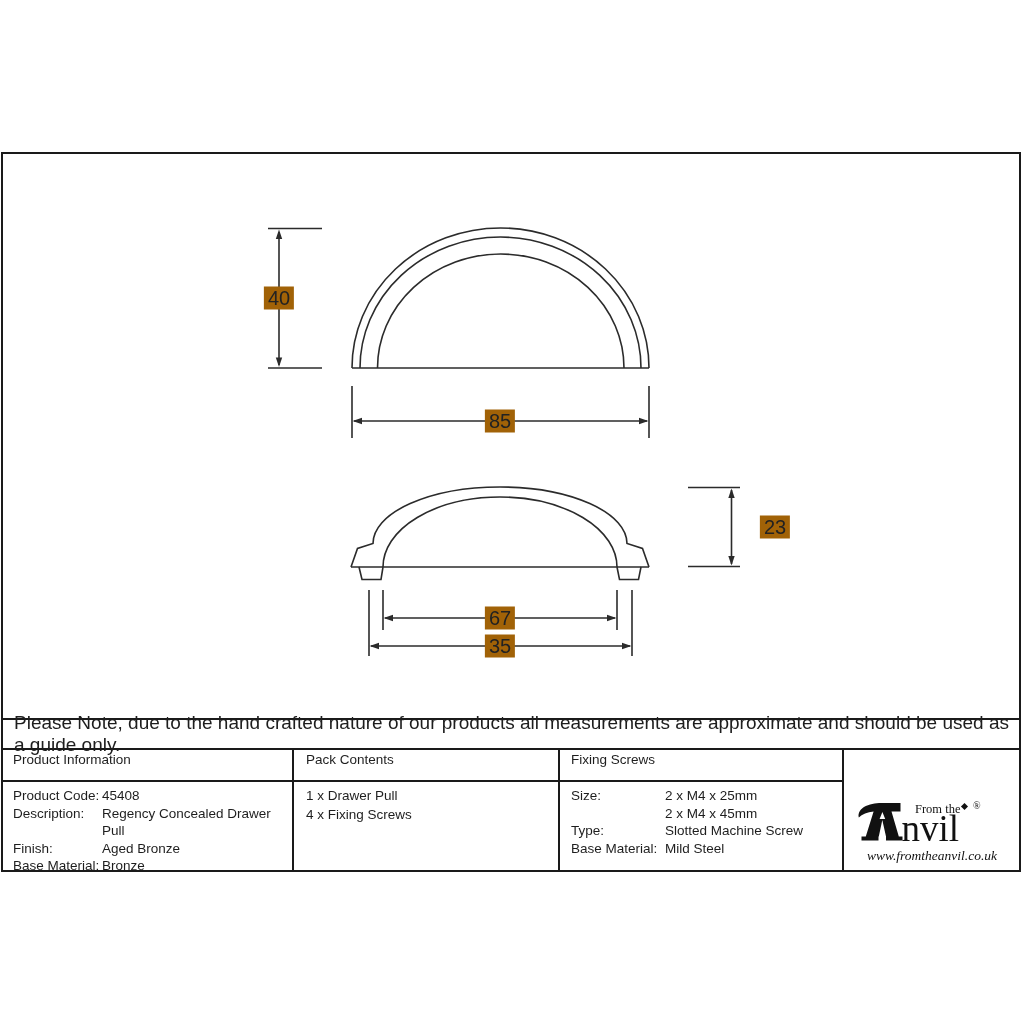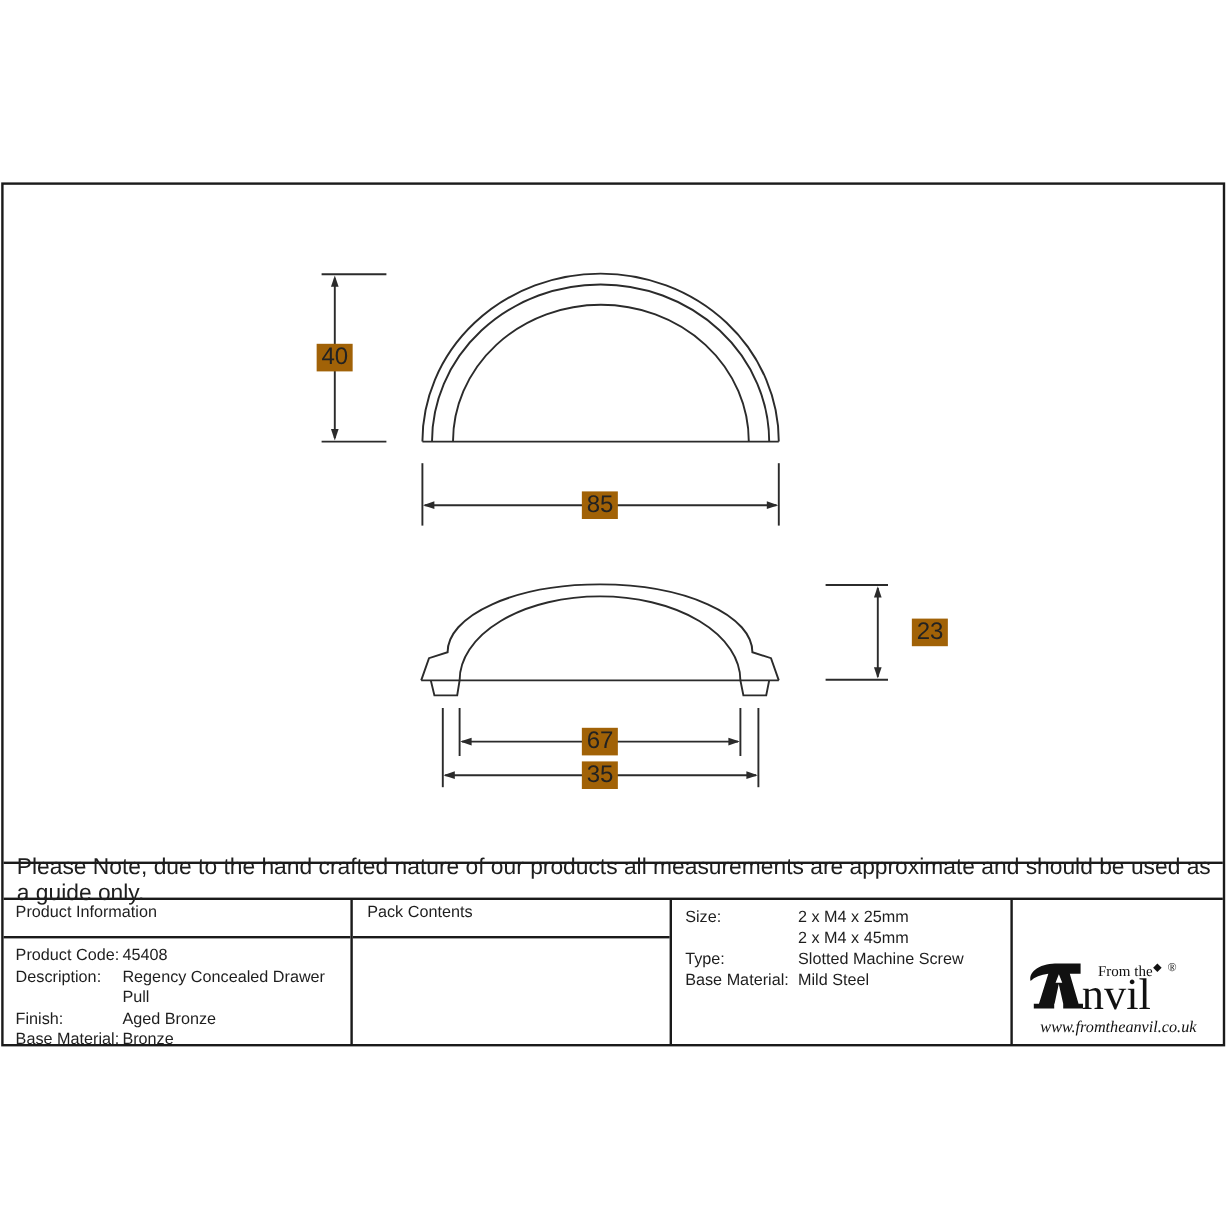--- a/index.html
+++ b/index.html
@@ -135,23 +135,28 @@
           </div>
           <div class="kv">
             <span class="k">Base Material:</span>
             <span class="v">Bronze</span>
           </div>
         </div>
       </div>
 
       <div class="col col2">
         <div class="cell-header">Pack Contents</div>
+        <div class="cell-body">
+          <div>1 x Drawer Pull</div>
+          <div>4 x Fixing Screws</div>
+        </div>
       </div>
 
       <div class="col col3">
+        <div class="cell-header">Fixing Screws</div>
         <div class="cell-body">
           <div class="kv">
             <span class="k">Size:</span>
             <span class="v">2 x M4 x 25mm</span>
           </div>
           <div class="kv">
             <span class="k"></span>
             <span class="v">2 x M4 x 45mm</span>
           </div>
           <div class="kv">

